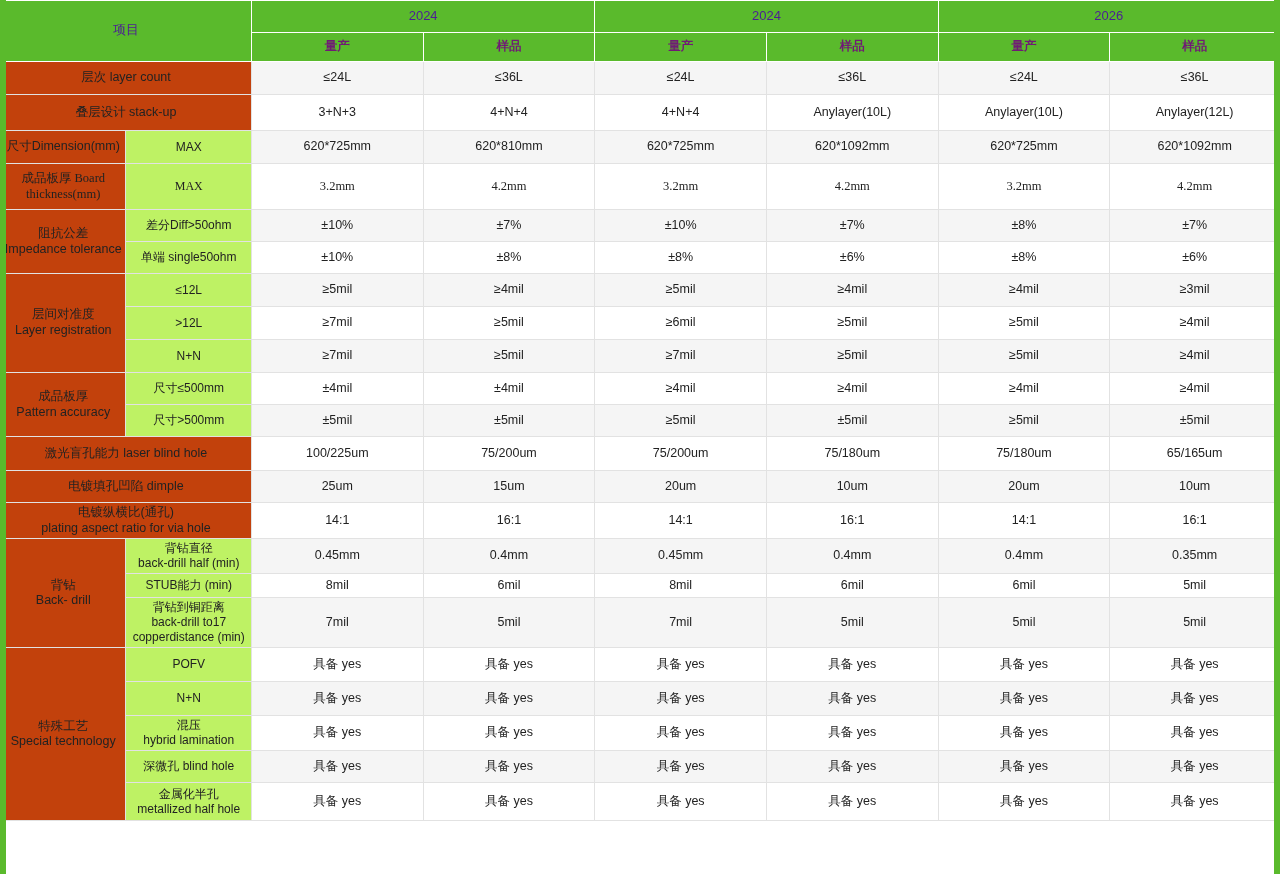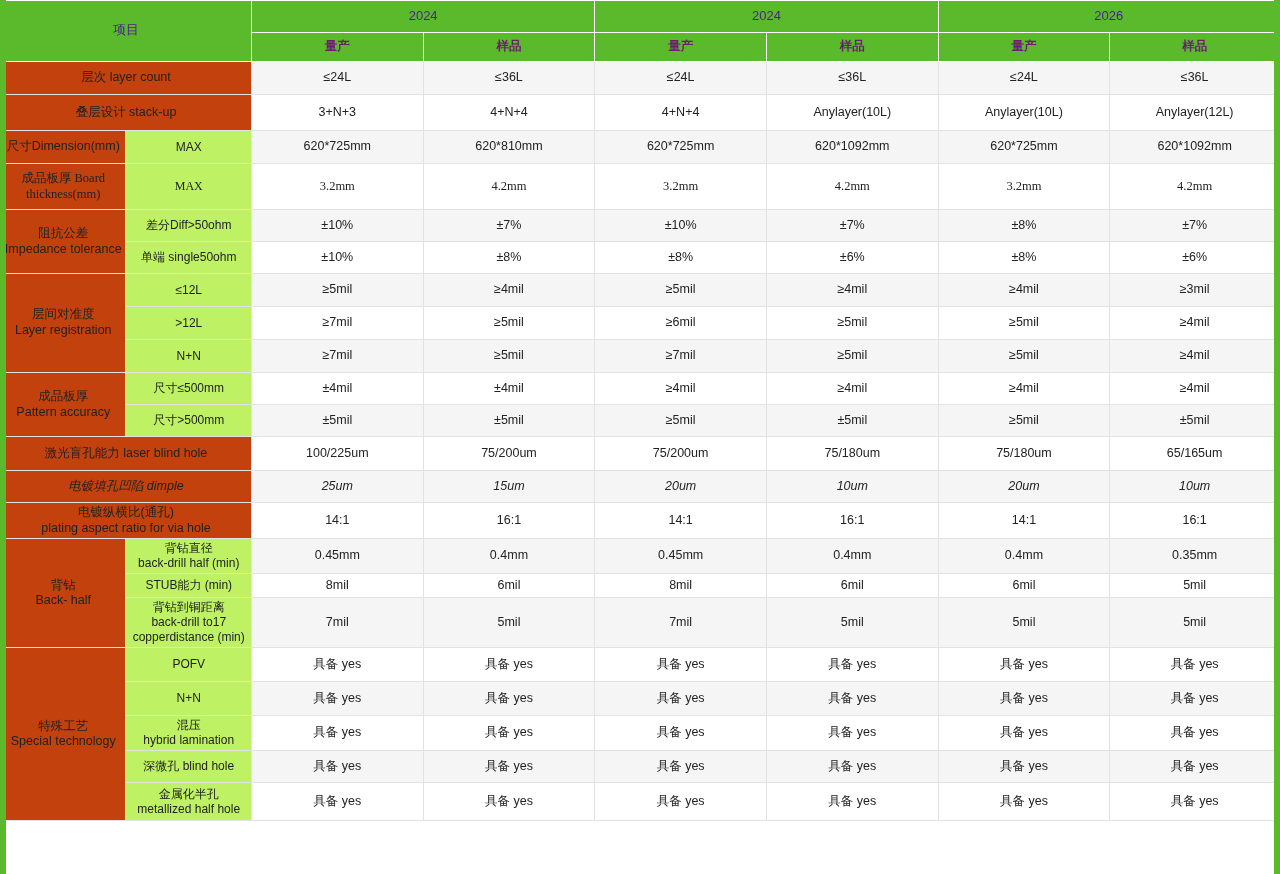--- a/index.html
+++ b/index.html
@@ -279,21 +279,21 @@
           <td class="lbl lead" colspan="2">
             <div>激光盲孔能力 laser blind hole</div>
           </td>
           <td class="d w">100/225um</td>
           <td class="d w">75/200um</td>
           <td class="d w">75/200um</td>
           <td class="d w">75/180um</td>
           <td class="d w">75/180um</td>
           <td class="d w">65/165um</td>
         </tr>
-        <tr style="height: 32px; font-style: italic;">
+        <tr style="height: 32px;">
           <td class="lbl lead" colspan="2">
             <div>电镀填孔凹陷 dimple</div>
           </td>
           <td class="d">25um</td>
           <td class="d">15um</td>
           <td class="d">20um</td>
           <td class="d">10um</td>
           <td class="d">20um</td>
           <td class="d">10um</td>
         </tr>
@@ -305,21 +305,21 @@
           <td class="d w">14:1</td>
           <td class="d w">16:1</td>
           <td class="d w">14:1</td>
           <td class="d w">16:1</td>
           <td class="d w">14:1</td>
           <td class="d w">16:1</td>
         </tr>
         <tr style="height: 26px;">
           <td class="lbl lead" rowspan="3">
             <div>背钻</div>
-            <div>Back- half</div>
+            <div>Back- drill</div>
           </td>
           <td class="sublbl lead">
             <div>背钻直径</div>
             <div>back-drill half (min)</div>
           </td>
           <td class="d">0.45mm</td>
           <td class="d">0.4mm</td>
           <td class="d">0.45mm</td>
           <td class="d">0.4mm</td>
           <td class="d">0.4mm</td>

